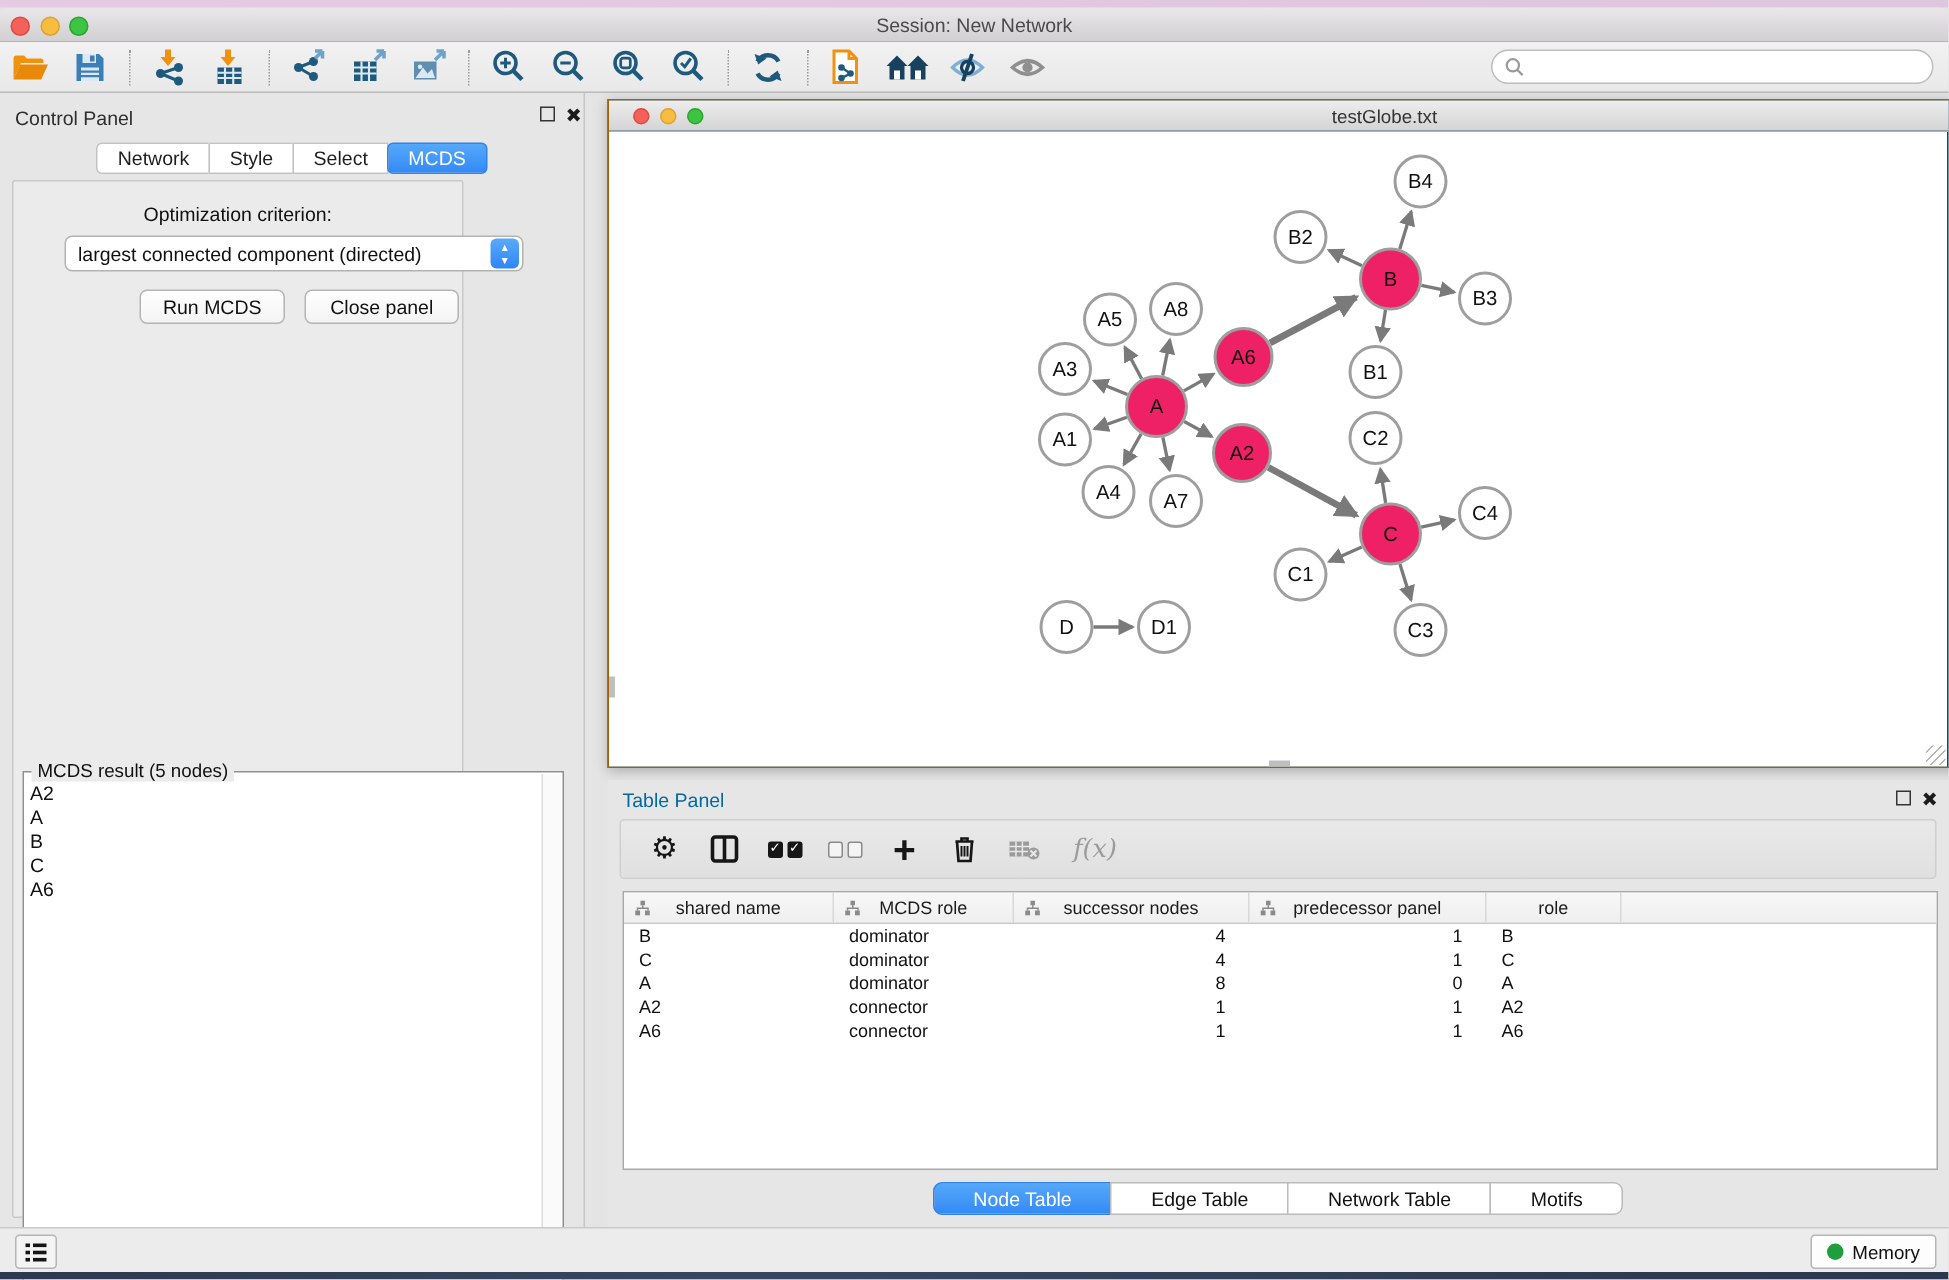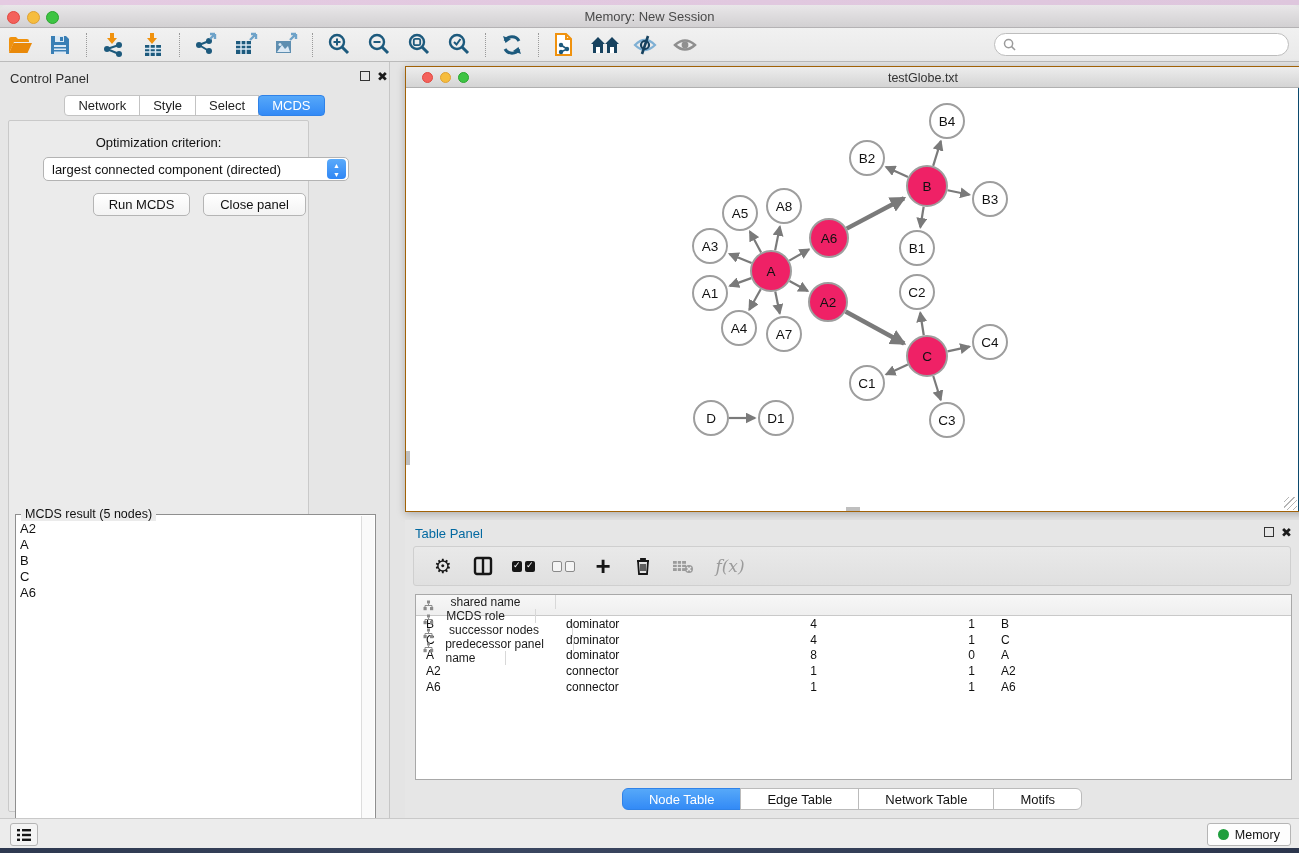--- a/index.html
+++ b/index.html
@@ -67,21 +67,21 @@
   #tp-toolbar { position:absolute; left:8px; top:26px; width:878px; height:40px; background:linear-gradient(#e9e9e9,#e0e0e0); border:1px solid #cfcfcf; border-radius:3px; display:flex; align-items:center; padding-left:16px; }
   .tpt { margin-right:14px; display:flex; align-items:center; justify-content:center; width:26px; height:26px; }
   .gear-glyph { font-size:20px; color:#161616; line-height:20px; }
   .chk { width:11px; height:11px; border-radius:2px; margin:0 1.5px; position:relative; }
   .chk.on { background:#161616; }
   .chk.on::after { content:"✓"; position:absolute; color:#fff; font-size:9px; left:1.5px; top:-0.5px; }
   .chk.off { border:1.6px solid #8a8a8a; background:#f4f4f4; }
   .plus-glyph { font-size:26px; font-weight:bold; color:#161616; line-height:22px; }
   .fx-glyph { font-family:"DejaVu Serif",serif; font-style:italic; font-size:17px; color:#9b9b9b; }
   #node-table { position:absolute; left:10px; top:74px; width:877px; height:186px; background:#fff; border:1px solid #a8a8a8; overflow:hidden; }
-  #tbl-head { display:flex; height:21px; background:linear-gradient(#f7f7f7,#efefef); border-bottom:1px solid #c9c9c9;flex-direction:column; }
+  #tbl-head { display:flex; height:21px; background:linear-gradient(#f7f7f7,#efefef); border-bottom:1px solid #c9c9c9; }
   .th { display:flex; align-items:center; justify-content:center; position:relative; font-size:12px; color:#1c1c1c; border-right:1px solid #d8d8d8; }
   .th .tree-ic { position:absolute; left:7px; top:5px; }
   .tr { display:flex; height:15.8px; align-items:center; }
   .td { font-size:12px; color:#111; padding:0 10px; white-space:nowrap; overflow:hidden; }
   .c0 { width:140px; } .c1 { width:120px; } .c2 { width:157px; } .c3 { width:158px; } .c4 { width:90px; }
   .num { text-align:right; padding-right:16px; }
   #table-tabs { position:absolute; left:0; top:268px; width:100%; display:flex; justify-content:center; }
   .tp-tab { height:22px; padding:0 26px; background:#fff; border:1px solid #bbb; margin-left:-1px; font-size:13px; color:#111; display:flex; align-items:center; }
   .tp-tab:first-child { border-radius:6px 0 0 6px; margin-left:0; }
   .tp-tab:last-child { border-radius:0 6px 6px 0; }
@@ -95,21 +95,21 @@
 </style>
 </head>
 <body>
 
 <div id="desktop-top" class="abs"></div>
 
 <div id="titlebar" class="abs">
   <span class="tl red" style="left:7px"></span>
   <span class="tl yellow" style="left:27px"></span>
   <span class="tl green" style="left:46px"></span>
-  <div id="app-title">Memory: New Session</div>
+  <div id="app-title">Session: New Network</div>
 </div>
 
 <div id="toolbar" class="abs">
   <div class="tb-btn">
     <svg width="26" height="22" viewBox="0 0 26 22">
         <path d="M2 19 L2 5 Q2 3 4 3 L9 3 L11 5 L20 5 Q22 5 22 7 L22 8 L7 8 Z" fill="#f0920e"></path>
         <path d="M2 19 L6.5 9 L25 9 L20.5 19 Z" fill="#e9890a"></path>
       </svg>
   </div>
   <div class="tb-btn">
@@ -441,21 +441,21 @@
         <div class="th c3">
           <svg width="11" height="11" viewBox="0 0 11 11" class="tree-ic">
             <rect x="4" y="0.5" width="3" height="3" fill="#8a8a8a"></rect>
             <rect x="0.5" y="7" width="3.2" height="3.2" fill="#8a8a8a"></rect>
             <rect x="7" y="7" width="3.2" height="3.2" fill="#8a8a8a"></rect>
             <path d="M5.5 3.5 V5.5 M2 7 V5.5 H9 V7" stroke="#8a8a8a" fill="none" stroke-width="1"></path>
           </svg>
           <span>predecessor panel</span>
         </div>
         <div class="th c4">
-          <span>name</span>
+          <span>role</span>
         </div>
       </div>
     <div id="tbl-body">
         <div class="tr">
           <div class="td c0">B</div>
           <div class="td c1">dominator</div>
           <div class="td c2 num">4</div>
           <div class="td c3 num">1</div>
           <div class="td c4">B</div>
         </div>

